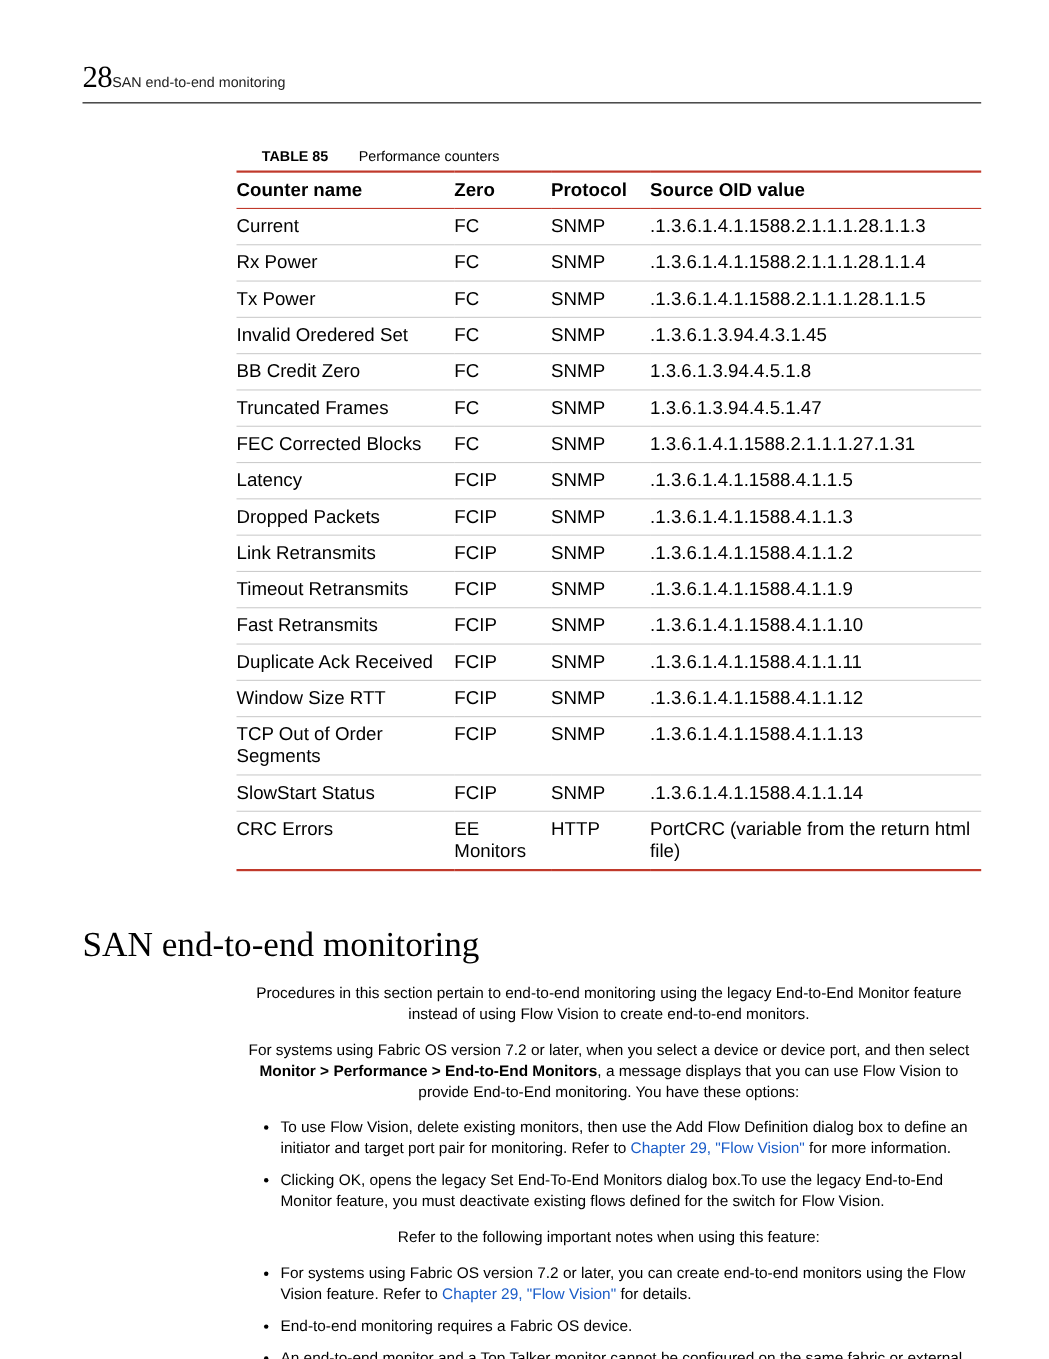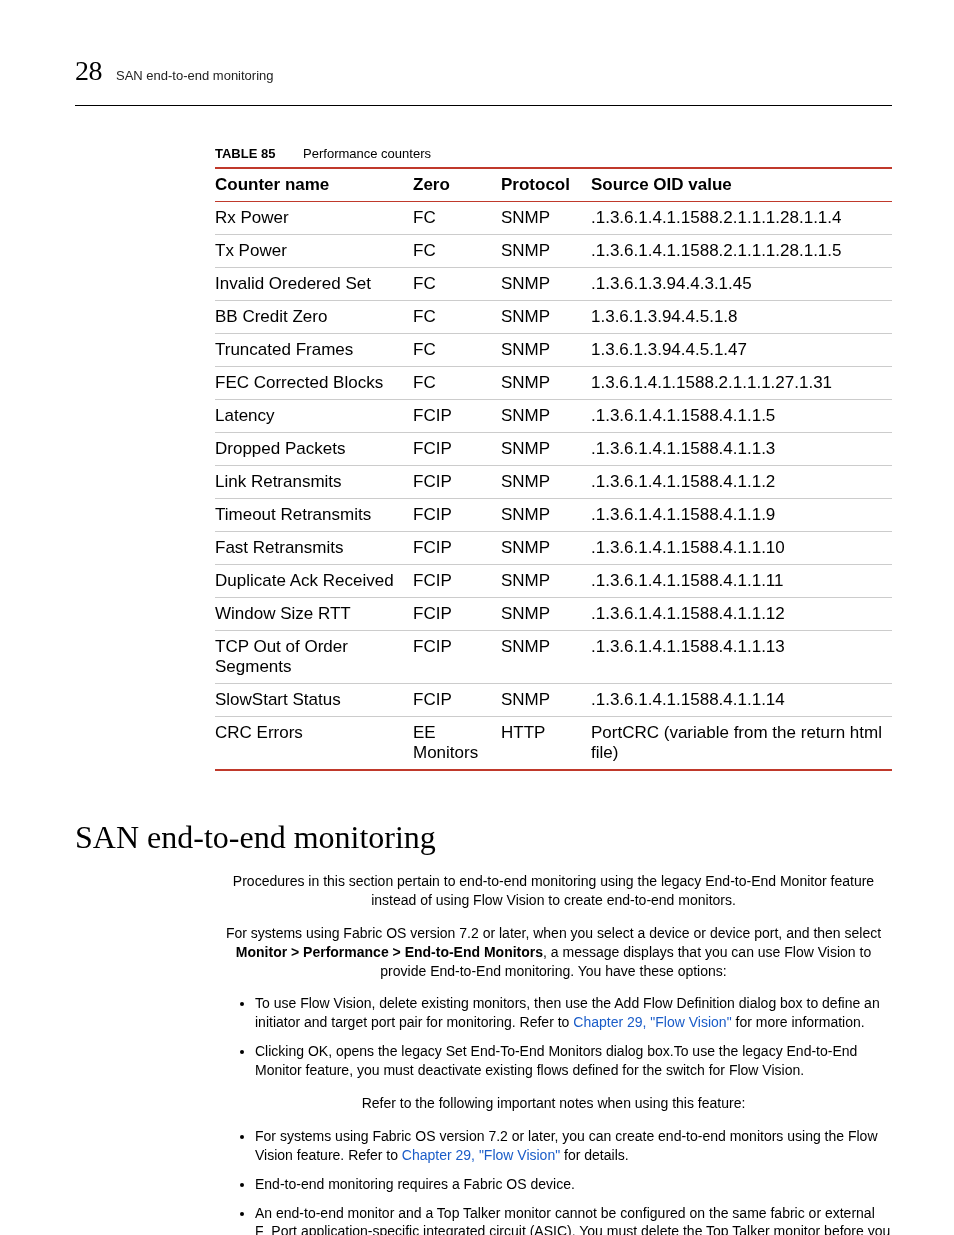--- a/index.html
+++ b/index.html
@@ -9,23 +9,22 @@
     font-family: Arial, Helvetica, sans-serif;
     color: #000;
     width: 954px;
   }
   .page {
     padding: 55px 62px 60px 75px;
   }
   .running-head {
     display: flex;
     align-items: baseline;
-    gap: 14px;
     border-bottom: 1px solid #000;
-    padding-bottom: 18px;
+    padding-bottom: 6px;
     margin-bottom: 40px;
   }
   .chap-num {
     font-size: 28px;
     font-weight: 400;
     font-family: Georgia, 'Times New Roman', serif;
     letter-spacing: -0.5px;
   }
   .running-title {
     font-size: 13px;
@@ -34,20 +33,21 @@
   .content-area {
     margin-left: 140px;
   }
   .table-caption {
     font-size: 13px;
     margin-bottom: 6px;
   }
   .table-caption .tbl-label {
     font-weight: bold;
     margin-right: 24px;
+    margin-left: 23px;
   }
   table.perf {
     width: 100%;
     border-collapse: collapse;
     font-size: 17px;
   }
   table.perf thead tr {
     border-top: 2px solid #c0392b;
     border-bottom: 1px solid #c0392b;
   }
@@ -115,20 +115,26 @@
       <thead>
         <tr>
           <th class="col-name">Counter name</th>
           <th class="col-type">Zero</th>
           <th class="col-proto">Protocol</th>
           <th class="col-oid">Source OID value</th>
         </tr>
       </thead>
       <tbody id="perf-body">
 
+      <tr>
+            <td class="col-name">Current</td>
+            <td class="col-type">FC</td>
+            <td class="col-proto">SNMP</td>
+            <td class="col-oid">.1.3.6.1.4.1.1588.2.1.1.1.28.1.1.3</td>
+          </tr>
           <tr>
             <td class="col-name">Rx Power</td>
             <td class="col-type">FC</td>
             <td class="col-proto">SNMP</td>
             <td class="col-oid">.1.3.6.1.4.1.1588.2.1.1.1.28.1.1.4</td>
           </tr>
           <tr>
             <td class="col-name">Tx Power</td>
             <td class="col-type">FC</td>
             <td class="col-proto">SNMP</td>

